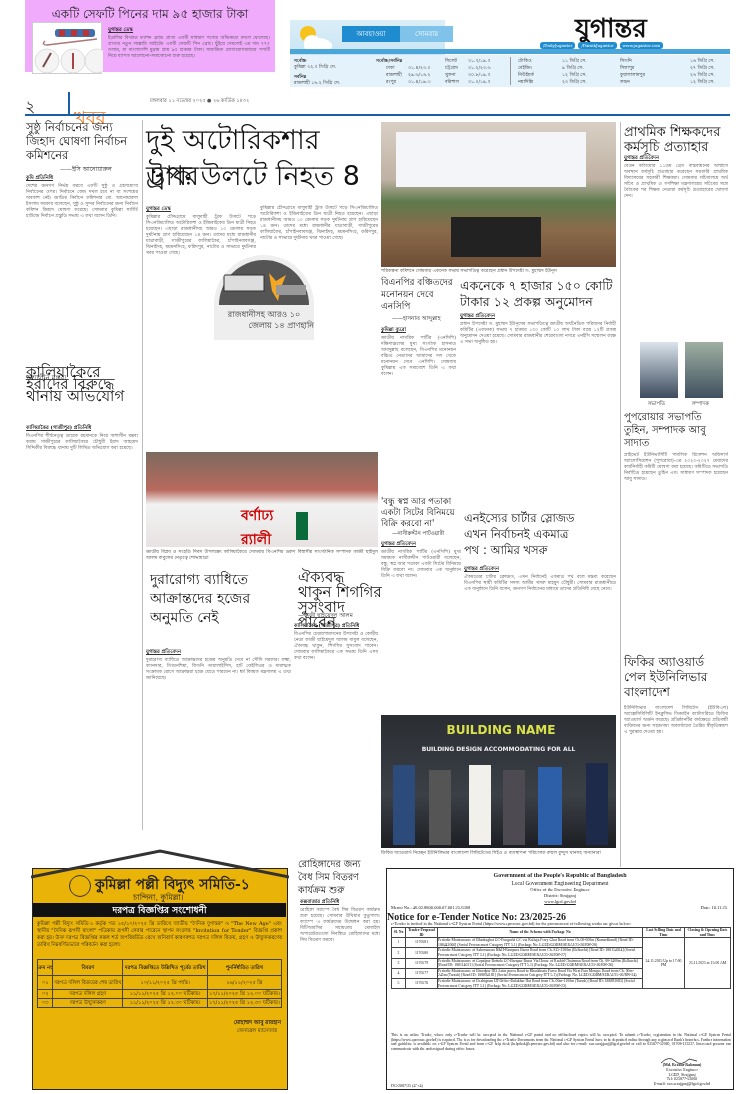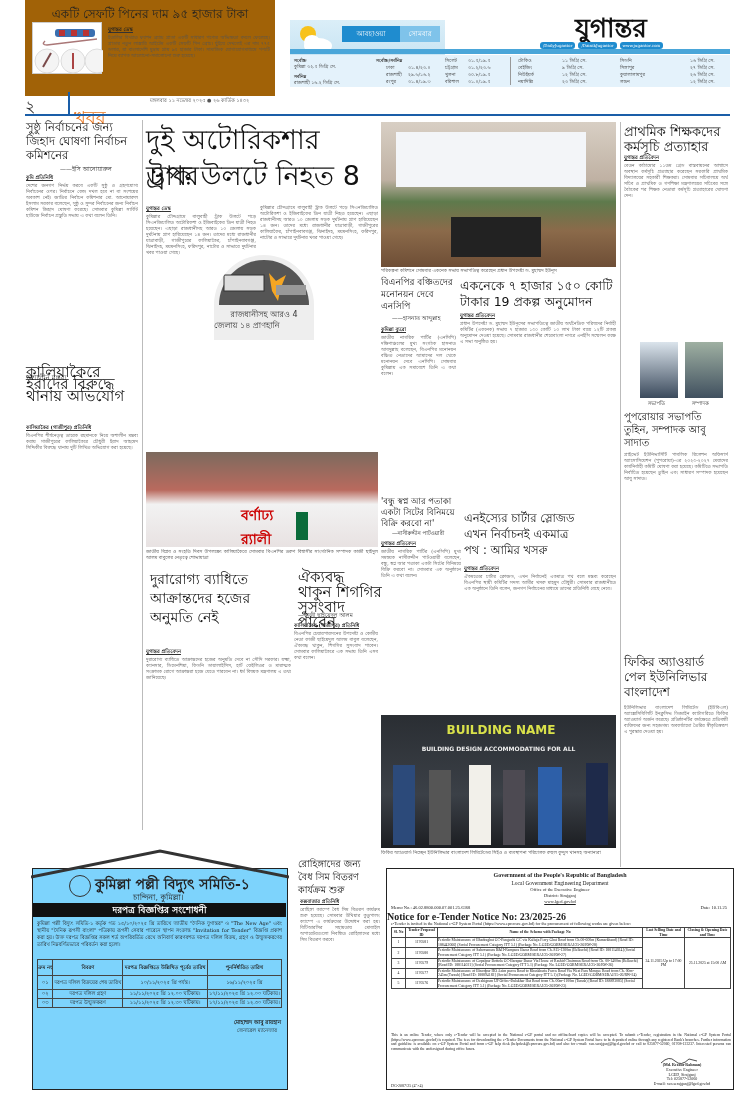--- a/index.html
+++ b/index.html
@@ -3,21 +3,21 @@
 <meta charset="utf-8">
 <style>
 *{box-sizing:border-box;margin:0;padding:0}
 body{width:748px;height:1094px;background:#fff;font-family:"DejaVu Serif",serif;color:#222;position:relative;overflow:hidden}
 .abs{position:absolute}
 .txt{font-size:4.6px;line-height:6px;color:#555;text-align:justify;overflow:hidden}
 .txt span{display:block}
 .byline{font-size:5px;font-weight:bold;color:#222;border-bottom:0.5px solid #333;display:inline-block;margin-bottom:2px}
 .hl{font-family:"DejaVu Sans",sans-serif;text-align:left;color:#111}
 
-#top-story{left:25px;top:0;width:250px;height:96px;background:#a16207}
+#top-story{left:25px;top:0;width:250px;height:72px;background:#f0abfc}
 #top-story .t{font-size:12px;text-align:center;padding-top:5px;font-family:"DejaVu Sans",sans-serif}
 #pin-img{left:32px;top:22px;width:70px;height:52px;background:#fff;border:1px solid #ccc}
 #weather{left:290px;top:20px;width:155px;height:38px;background:linear-gradient(#dbeef8,#c7e4f3)}
 #logo{left:575px;top:8px;font-size:26px;font-weight:bold;font-family:"DejaVu Serif",serif;color:#111}
 #wx-bar{left:290px;top:49px;width:440px;height:5px;background:#4aa6d9}
 #wx-table{left:290px;top:55px;width:440px;height:32px;background:#e4f2fb;font-size:4.6px;color:#333}
 #masthead-rule{left:25px;top:88px;width:705px;height:2px;background:#1a5ea8}
 #section-title{left:40px;top:104px;font-size:18px;color:#e87722;font-weight:normal}
 #page-num{left:25px;top:94px;font-size:16px;color:#333}
 #section-bar{left:68px;top:92px;width:2px;height:22px;background:#1a5ea8}
@@ -51,21 +51,21 @@
   <span>ইতালির বিখ্যাত ফ্যাশন ব্র্যান্ড প্রাডা একটি সাধারণ পণ্যের অভিজ্ঞতা বদলে ফেলেছে। প্রাডার নতুন লাক্সারি আইটেম একটি সেফটি পিন ব্রোচ। ছুঁইয়ে দেখলেই এর দাম ৭৭৫ ডলার, যা বাংলাদেশি মুদ্রায় প্রায় ৯৫ হাজার টাকা। সামাজিক যোগাযোগমাধ্যমে পণ্যটি নিয়ে ব্যাপক আলোচনা-সমালোচনা শুরু হয়েছে।</span>
 </div>
 
 <div class="abs" id="weather">
   <svg class="abs" style="left:4px;top:2px" width="40" height="34">
     <circle cx="14" cy="12" r="8" fill="#f7c21c"></circle>
     <ellipse cx="24" cy="24" rx="14" ry="8" fill="#fff"></ellipse>
     <ellipse cx="18" cy="20" rx="8" ry="7" fill="#fff"></ellipse>
   </svg>
   <div class="abs" style="left:52px;top:6px;width:58px;height:16px;background:#1f8ccf;color:#fff;font-size:7px;text-align:center;line-height:16px">আবহাওয়া</div>
-  <div class="abs" style="left:110px;top:6px;width:40px;height:16px;background:#7fc3ea;color:#fff;font-size:7px;text-align:center;line-height:16px">সোমবার</div>
+  <div class="abs" style="left:110px;top:6px;width:53px;height:16px;background:#7fc3ea;color:#fff;font-size:7px;text-align:center;line-height:16px">সোমবার</div>
 </div>
 <div class="abs" id="logo">যুগান্তর</div>
 <div class="abs" style="left:540px;top:42px;width:190px;height:7px;font-size:4px;display:flex;gap:3px">
   <span style="background:#1f8ccf;color:#fff;border-radius:3px;padding:0 3px;line-height:7px">/DailyJugantor</span>
   <span style="background:#1f8ccf;color:#fff;border-radius:3px;padding:0 3px;line-height:7px">/DainikJugantor</span>
   <span style="background:#1f8ccf;color:#fff;border-radius:3px;padding:0 3px;line-height:7px">www.jugantor.com</span>
 </div>
 <div class="abs" id="wx-bar"></div>
 <div class="abs" id="wx-table">
   <div class="abs" style="left:4px;top:2px;font-weight:bold">সর্বোচ্চ</div>
@@ -132,22 +132,22 @@
   <div class="byline">যুগান্তর ডেস্ক</div>
   <span>কুমিল্লার চৌদ্দগ্রামে বালুবাহী ট্রাক উলটে পড়ে সিএনজিচালিত অটোরিকশা ও ইজিবাইকের তিন যাত্রী নিহত হয়েছেন। এছাড়া রাজধানীসহ আরও ১০ জেলায় সড়ক দুর্ঘটনায় প্রাণ হারিয়েছেন ১৪ জন। তাদের মধ্যে রাজধানীর যাত্রাবাড়ী, গাজীপুরের কালিয়াকৈর, চাঁপাইনবাবগঞ্জ, ঝিনাইদহ, ময়মনসিংহ, ফরিদপুর, নাটোর ও সাভারে দুর্ঘটনার খবর পাওয়া গেছে।</span>
 </div>
 <div class="abs" style="left:214px;top:255px;width:100px;height:85px;background:#eee;border-radius:50px 50px 0 0;overflow:hidden">
   <svg width="100" height="50">
     <circle cx="50" cy="50" r="45" fill="#555"></circle>
     <rect x="10" y="20" width="40" height="16" fill="#ddd" stroke="#333"></rect>
     <polygon points="55,18 62,26 72,20 68,30 78,34 66,36 64,46 58,36" fill="#f5a623"></polygon>
     <rect x="62" y="30" width="30" height="10" fill="#999"></rect>
   </svg>
-  <div style="text-align:center;font-size:8px;color:#333;font-family:'DejaVu Sans',sans-serif;line-height:11px">রাজধানীসহ আরও 4</div>
-  <div style="text-align:left;font-size:8px;color:#333;font-family:'DejaVu Sans',sans-serif;line-height:11px">জেলায় ১৪ প্রাণহানি</div>
+  <div style="text-align:center;font-size:8px;color:#333;font-family:'DejaVu Sans',sans-serif;line-height:11px">রাজধানীসহ আরও ১০</div>
+  <div style="text-align:right;font-size:8px;color:#333;font-family:'DejaVu Sans',sans-serif;line-height:11px">জেলায় ১৪ প্রাণহানি</div>
 </div>
 <div class="abs txt" style="left:260px;top:205px;width:118px;height:245px">
   <span>কুমিল্লার চৌদ্দগ্রামে বালুবাহী ট্রাক উলটে পড়ে সিএনজিচালিত অটোরিকশা ও ইজিবাইকের তিন যাত্রী নিহত হয়েছেন। এছাড়া রাজধানীসহ আরও ১০ জেলায় সড়ক দুর্ঘটনায় প্রাণ হারিয়েছেন ১৪ জন। তাদের মধ্যে রাজধানীর যাত্রাবাড়ী, গাজীপুরের কালিয়াকৈর, চাঁপাইনবাবগঞ্জ, ঝিনাইদহ, ময়মনসিংহ, ফরিদপুর, নাটোর ও সাভারে দুর্ঘটনার খবর পাওয়া গেছে।</span>
 </div>
 
 <div class="abs photo" style="left:146px;top:452px;width:232px;height:95px;background:linear-gradient(#7c6a5e 0%,#b96a5e 40%,#f2f2f2 55%,#e8e2e2 100%)">
   <div class="abs" style="left:95px;top:52px;width:60px;height:28px;color:#c00;font-size:14px;font-family:'DejaVu Sans',sans-serif;font-weight:bold">বর্ণাঢ্য র‍্যালী</div>
   <div class="abs" style="left:150px;top:60px;width:12px;height:28px;background:#0a6b3a"></div>
 </div>
 <div class="abs txt" style="left:146px;top:549px;width:232px;height:12px;color:#444">
@@ -181,21 +181,21 @@
   <span>পরিকল্পনা কমিশনে সোমবার একনেক সভায় সভাপতিত্ব করেছেন প্রধান উপদেষ্টা ড. মুহাম্মদ ইউনূস</span>
 </div>
 
 <div class="abs hl" style="left:381px;top:276px;width:75px;font-size:9px;line-height:12px">বিএনপির বঞ্চিতদের মনোনয়ন দেবে এনসিপি</div>
 <div class="abs" style="left:392px;top:315px;font-size:5.5px">——হাসনাত আব্দুল্লাহ</div>
 <div class="abs txt" style="left:381px;top:326px;width:75px;height:165px">
   <div class="byline">কুমিল্লা ব্যুরো</div>
   <span>জাতীয় নাগরিক পার্টির (এনসিপি) দক্ষিণাঞ্চলের মুখ্য সংগঠক হাসনাত আবদুল্লাহ বলেছেন, বিএনপির মনোনয়ন বঞ্চিত নেতাদের আমাদের দল থেকে মনোনয়ন দেবে এনসিপি। সোমবার কুমিল্লায় এক সমাবেশে তিনি এ কথা বলেন।</span>
 </div>
 
-<div class="abs hl" style="left:460px;top:278px;width:156px;font-size:12.5px;line-height:16px">একনেকে ৭ হাজার ১৫০ কোটি টাকার 19 প্রকল্প অনুমোদন</div>
+<div class="abs hl" style="left:460px;top:278px;width:156px;font-size:12.5px;line-height:16px">একনেকে ৭ হাজার ১৫০ কোটি টাকার ১২ প্রকল্প অনুমোদন</div>
 <div class="abs txt" style="left:460px;top:312px;width:156px;height:180px">
   <div class="byline">যুগান্তর প্রতিবেদন</div>
   <span>প্রধান উপদেষ্টা ড. মুহাম্মদ ইউনূসের সভাপতিত্বে জাতীয় অর্থনৈতিক পরিষদের নির্বাহী কমিটির (একনেক) সভায় ৭ হাজার ১৫০ কোটি ১০ লাখ টাকা ব্যয়ে ১২টি প্রকল্প অনুমোদন দেওয়া হয়েছে। সোমবার রাজধানীর শেরেবাংলা নগরে এনইসি সম্মেলন কক্ষে এ সভা অনুষ্ঠিত হয়।</span>
 </div>
 
 <div class="abs hl" style="left:381px;top:496px;width:80px;font-size:8.5px;line-height:11px">'বন্ধু স্বপ্ন আর পতাকা একটা সিটের বিনিময়ে বিক্রি করবো না'</div>
 <div class="abs" style="left:392px;top:530px;font-size:5.5px">—নাসীরুদ্দীন পাটওয়ারী</div>
 <div class="abs txt" style="left:381px;top:540px;width:80px;height:135px">
   <div class="byline">যুগান্তর প্রতিবেদন</div>
   <span>জাতীয় নাগরিক পার্টির (এনসিপি) মুখ্য সমন্বয়ক নাসীরুদ্দীন পাটওয়ারী বলেছেন, বন্ধু, স্বপ্ন আর পতাকা একটা সিটের বিনিময়ে বিক্রি করবো না। সোমবার এক অনুষ্ঠানে তিনি এ কথা বলেন।</span>
@@ -235,21 +235,21 @@
 <div class="abs" style="left:692px;top:400px;font-size:5px">সম্পাদক</div>
 <div class="abs hl" style="left:624px;top:410px;width:104px;font-size:10px;line-height:13px">পুপরোয়ার সভাপতি তুহিন, সম্পাদক আবু সাদাত</div>
 <div class="abs txt" style="left:624px;top:452px;width:104px;height:200px">
   <span>প্রাইভেট ইউনিভার্সিটি পাবলিক রিলেশন অফিসার্স অ্যাসোসিয়েশন (পুপরোয়া)-এর ২০২৫-২০২৭ মেয়াদের কার্যনির্বাহী কমিটি ঘোষণা করা হয়েছে। কমিটিতে সভাপতি নির্বাচিত হয়েছেন তুহিন এবং সাধারণ সম্পাদক হয়েছেন আবু সাদাত।</span>
 </div>
 <div class="abs hl" style="left:624px;top:655px;width:104px;font-size:12px;line-height:15px">ফিকির অ্যাওয়ার্ড পেল ইউনিলিভার বাংলাদেশ</div>
 <div class="abs txt" style="left:624px;top:705px;width:104px;height:160px">
   <span>ইউনিলিভার বাংলাদেশ লিমিটেড (ইউবিএল) অ্যাক্সেসিবিলিটি ইনক্লুসিভ ডিজাইন ক্যাটাগরিতে ফিকির অ্যাওয়ার্ড অর্জন করেছে। প্রতিষ্ঠানটির কর্মক্ষেত্রে প্রতিবন্ধী ব্যক্তিদের জন্য সহজগম্য অবকাঠামো তৈরির স্বীকৃতিস্বরূপ এ পুরস্কার দেওয়া হয়।</span>
 </div>
 
-<div class="abs" style="left:32px;top:868px;width:256px;height:222px;border:1.5px solid #222;background:#7dd3fc">
+<div class="abs" style="left:32px;top:868px;width:256px;height:222px;border:1.5px solid #222;background:#eab308">
   <svg class="abs" style="left:-2px;top:-20px" width="258" height="30">
     <path d="M0 28 L129 2 L258 28" stroke="#333" stroke-width="3" fill="none"></path>
   </svg>
   <div class="abs" style="left:36px;top:6px;width:22px;height:22px;border:1.5px solid #333;border-radius:50%"></div>
   <div class="abs" style="left:62px;top:4px;font-size:14px;font-weight:bold;font-family:'DejaVu Sans',sans-serif">কুমিল্লা পল্লী বিদ্যুৎ সমিতি-১</div>
   <div class="abs" style="left:100px;top:22px;font-size:8px">চান্দিনা, কুমিল্লা।</div>
   <div class="abs" style="left:0;top:34px;width:253px;height:14px;background:#111;color:#fff;text-align:center;font-size:9px;font-weight:bold;line-height:14px">দরপত্র বিজ্ঞপ্তির সংশোধনী</div>
   <div class="abs" style="left:4px;top:51px;width:245px;font-size:5px;line-height:7px;text-align:justify;color:#222">কুমিল্লা পল্লী বিদ্যুৎ সমিতি-১ কর্তৃক গত ১৫/১০/২০২৫ খ্রি তারিখে জাতীয় "দৈনিক যুগান্তর" ও "The New Age" এবং স্থানীয় "দৈনিক রূপসী বাংলা" পত্রিকায় রূপসী সেবার পারেনে স্থাপন সংক্রান্ত "Invitation for Tender" বিজ্ঞপ্তি প্রকাশ করা হয়। উক্ত দরপত্র বিজ্ঞপ্তির সকল শর্ত অপরিবর্তিত রেখে অনিবার্য কারণবশত দরপত্র দলিল বিক্রয়, গ্রহণ ও উন্মুক্তকরণের তারিখ নিম্নবর্ণিতভাবে পরিবর্তন করা হলো।</div>
   <table class="abs" style="left:4px;top:90px;width:245px;font-size:5px;text-align:center">
     <tbody>

